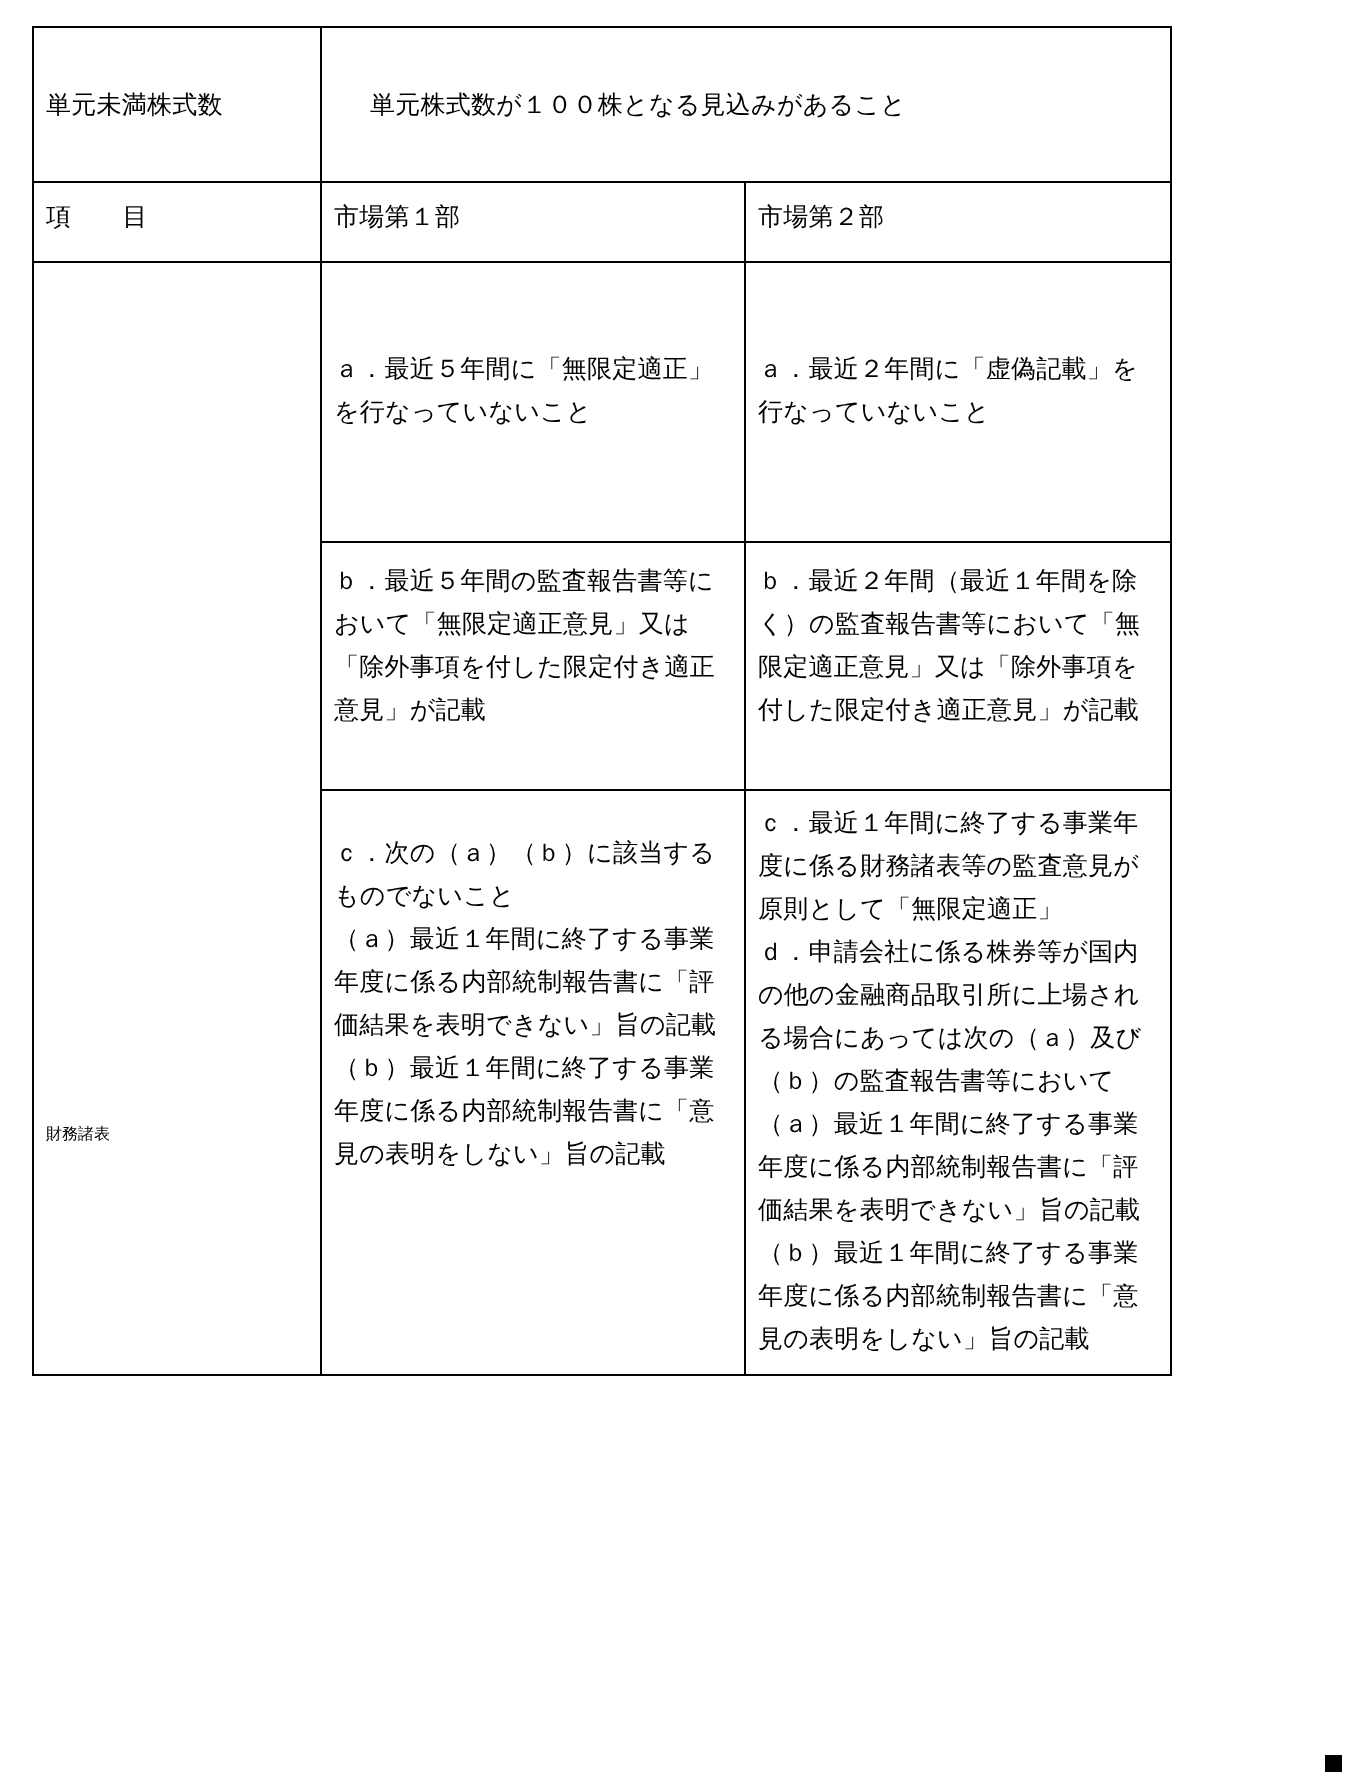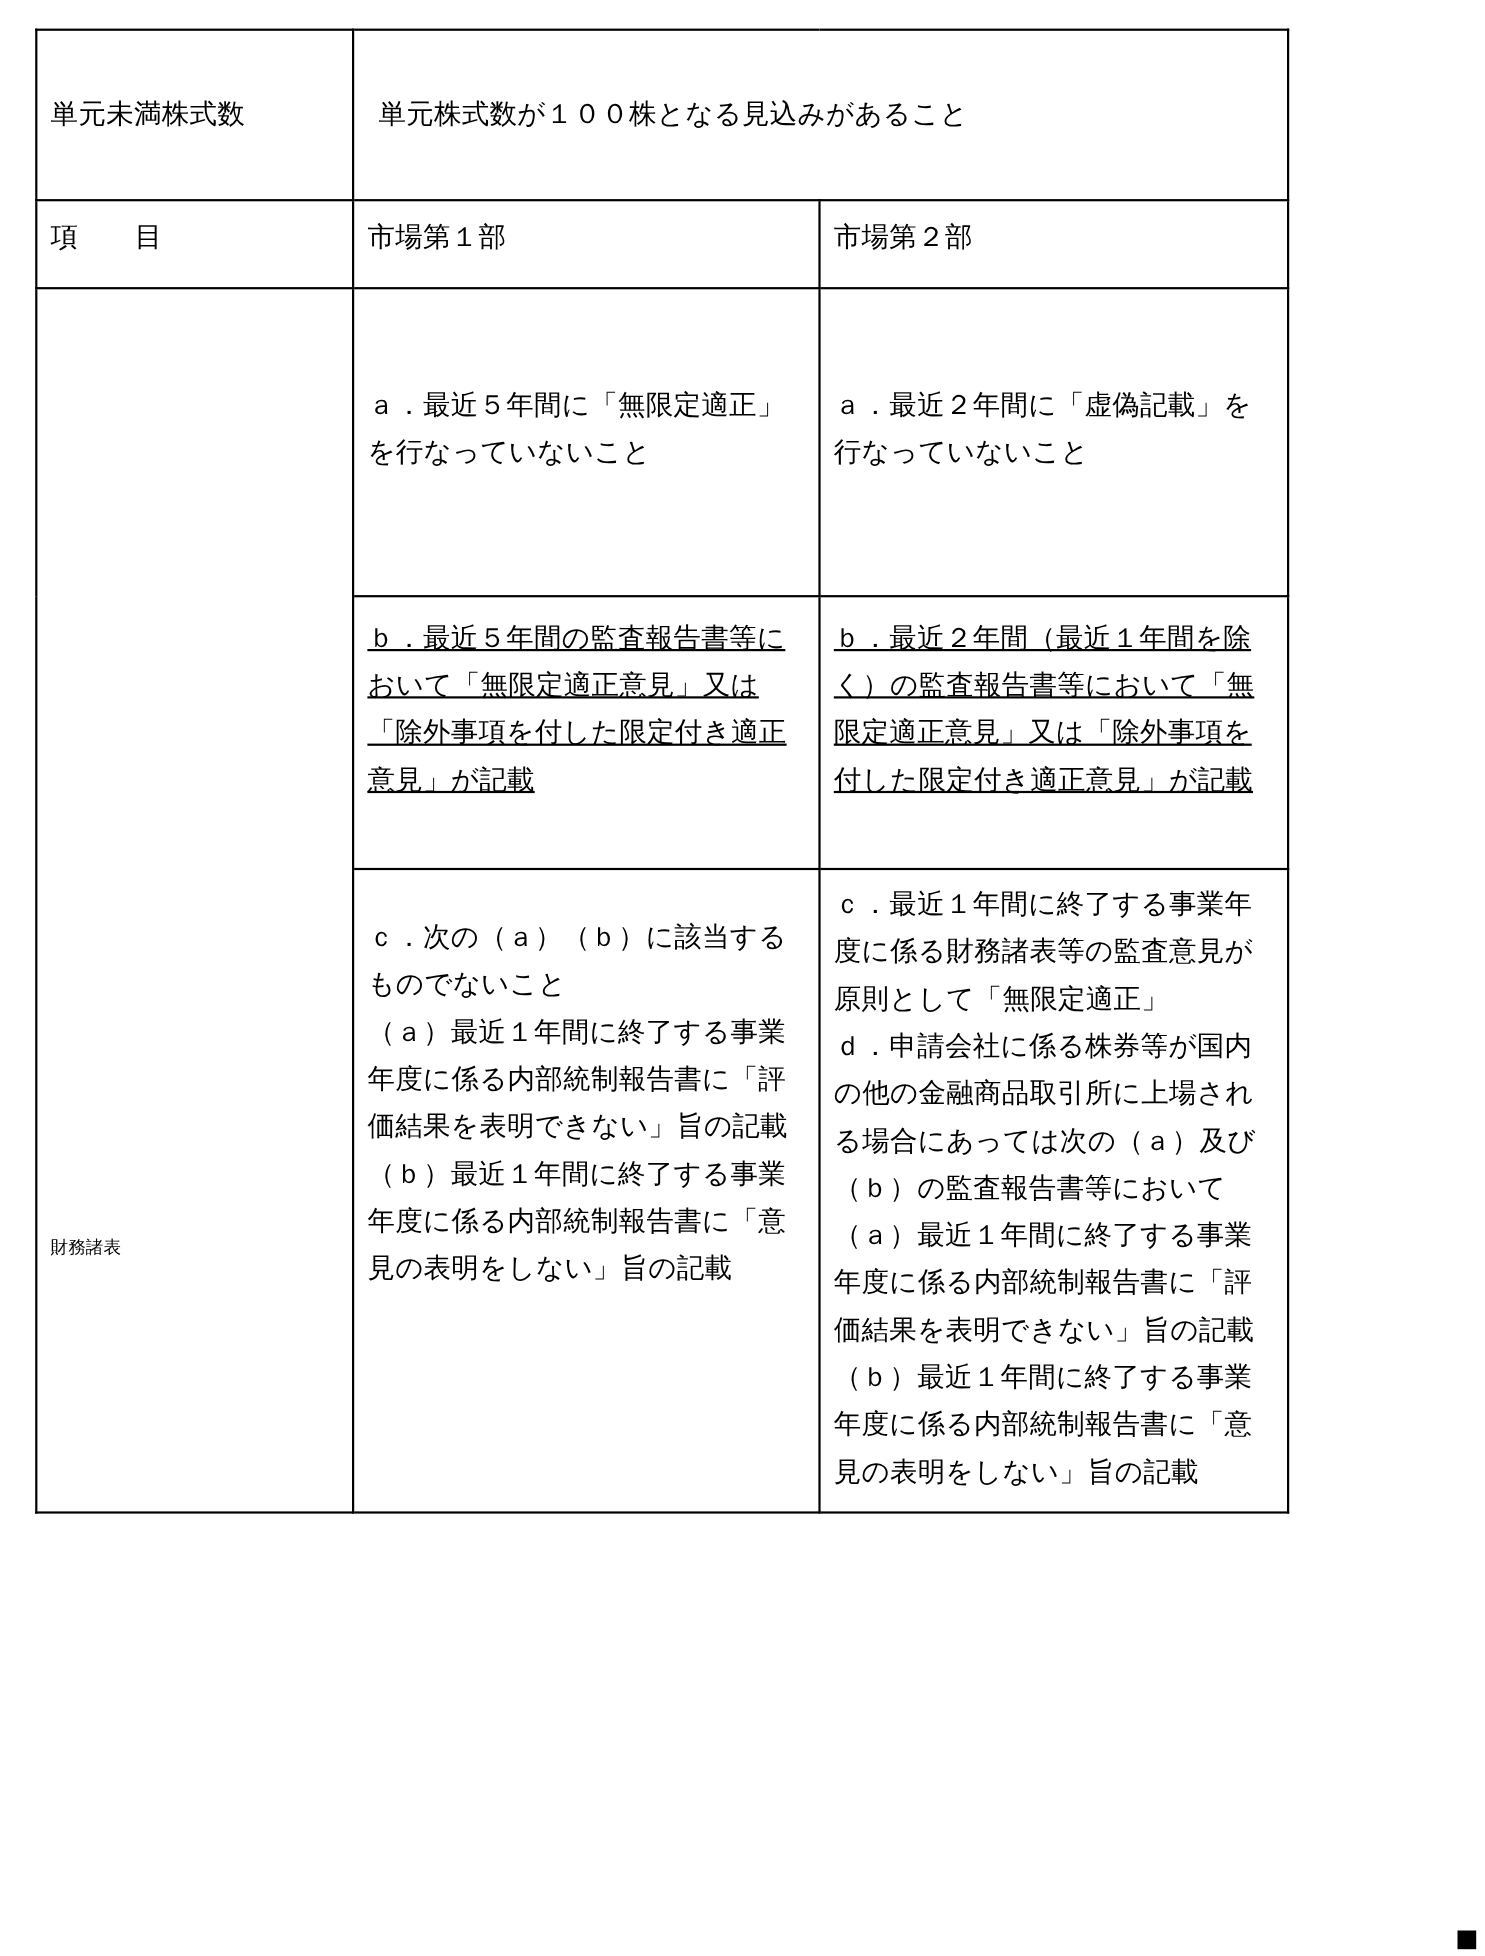--- a/index.html
+++ b/index.html
@@ -47,21 +47,22 @@
 
   
   .row-units td .cell-inner {
     padding-top: 55px;
     padding-bottom: 55px;
   }
   .row-units .label-cell .cell-inner {
     padding-left: 12px;
   }
   .row-units .value-cell .cell-inner {
-    padding-left: 22px;
+    padding-left: 4px;
+    margin-left: 44px;
   }
 
   
   .row-head td .cell-inner {
     padding-top: 12px;
     padding-bottom: 23px;
   }
   .row-head .head-label .cell-inner {
     letter-spacing: 0.02em;
   }
@@ -78,21 +79,20 @@
     white-space: nowrap;
   }
 
   .block-a .cell-inner {
     padding-top: 84px;
     padding-bottom: 108px;
   }
   .block-b .cell-inner {
     padding-top: 16px;
     padding-bottom: 58px;
-    text-decoration: underline;
   }
   .block-c-m1 .cell-inner {
     padding-top: 40px;
     padding-bottom: 14px;
   }
   .block-c-m2 .cell-inner {
     padding-top: 10px;
     padding-bottom: 14px;
   }
   .para { margin: 0; }

